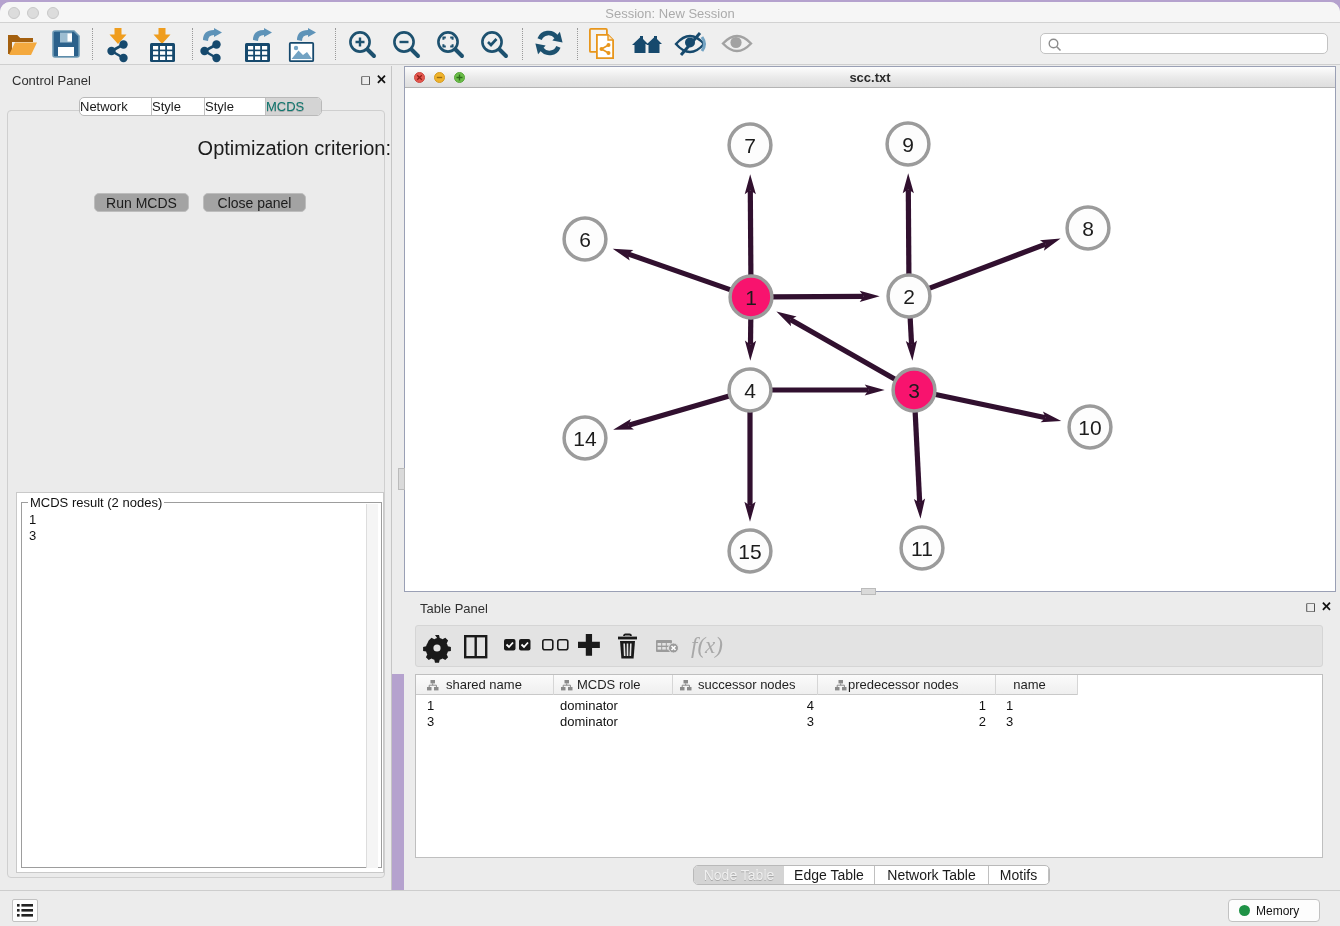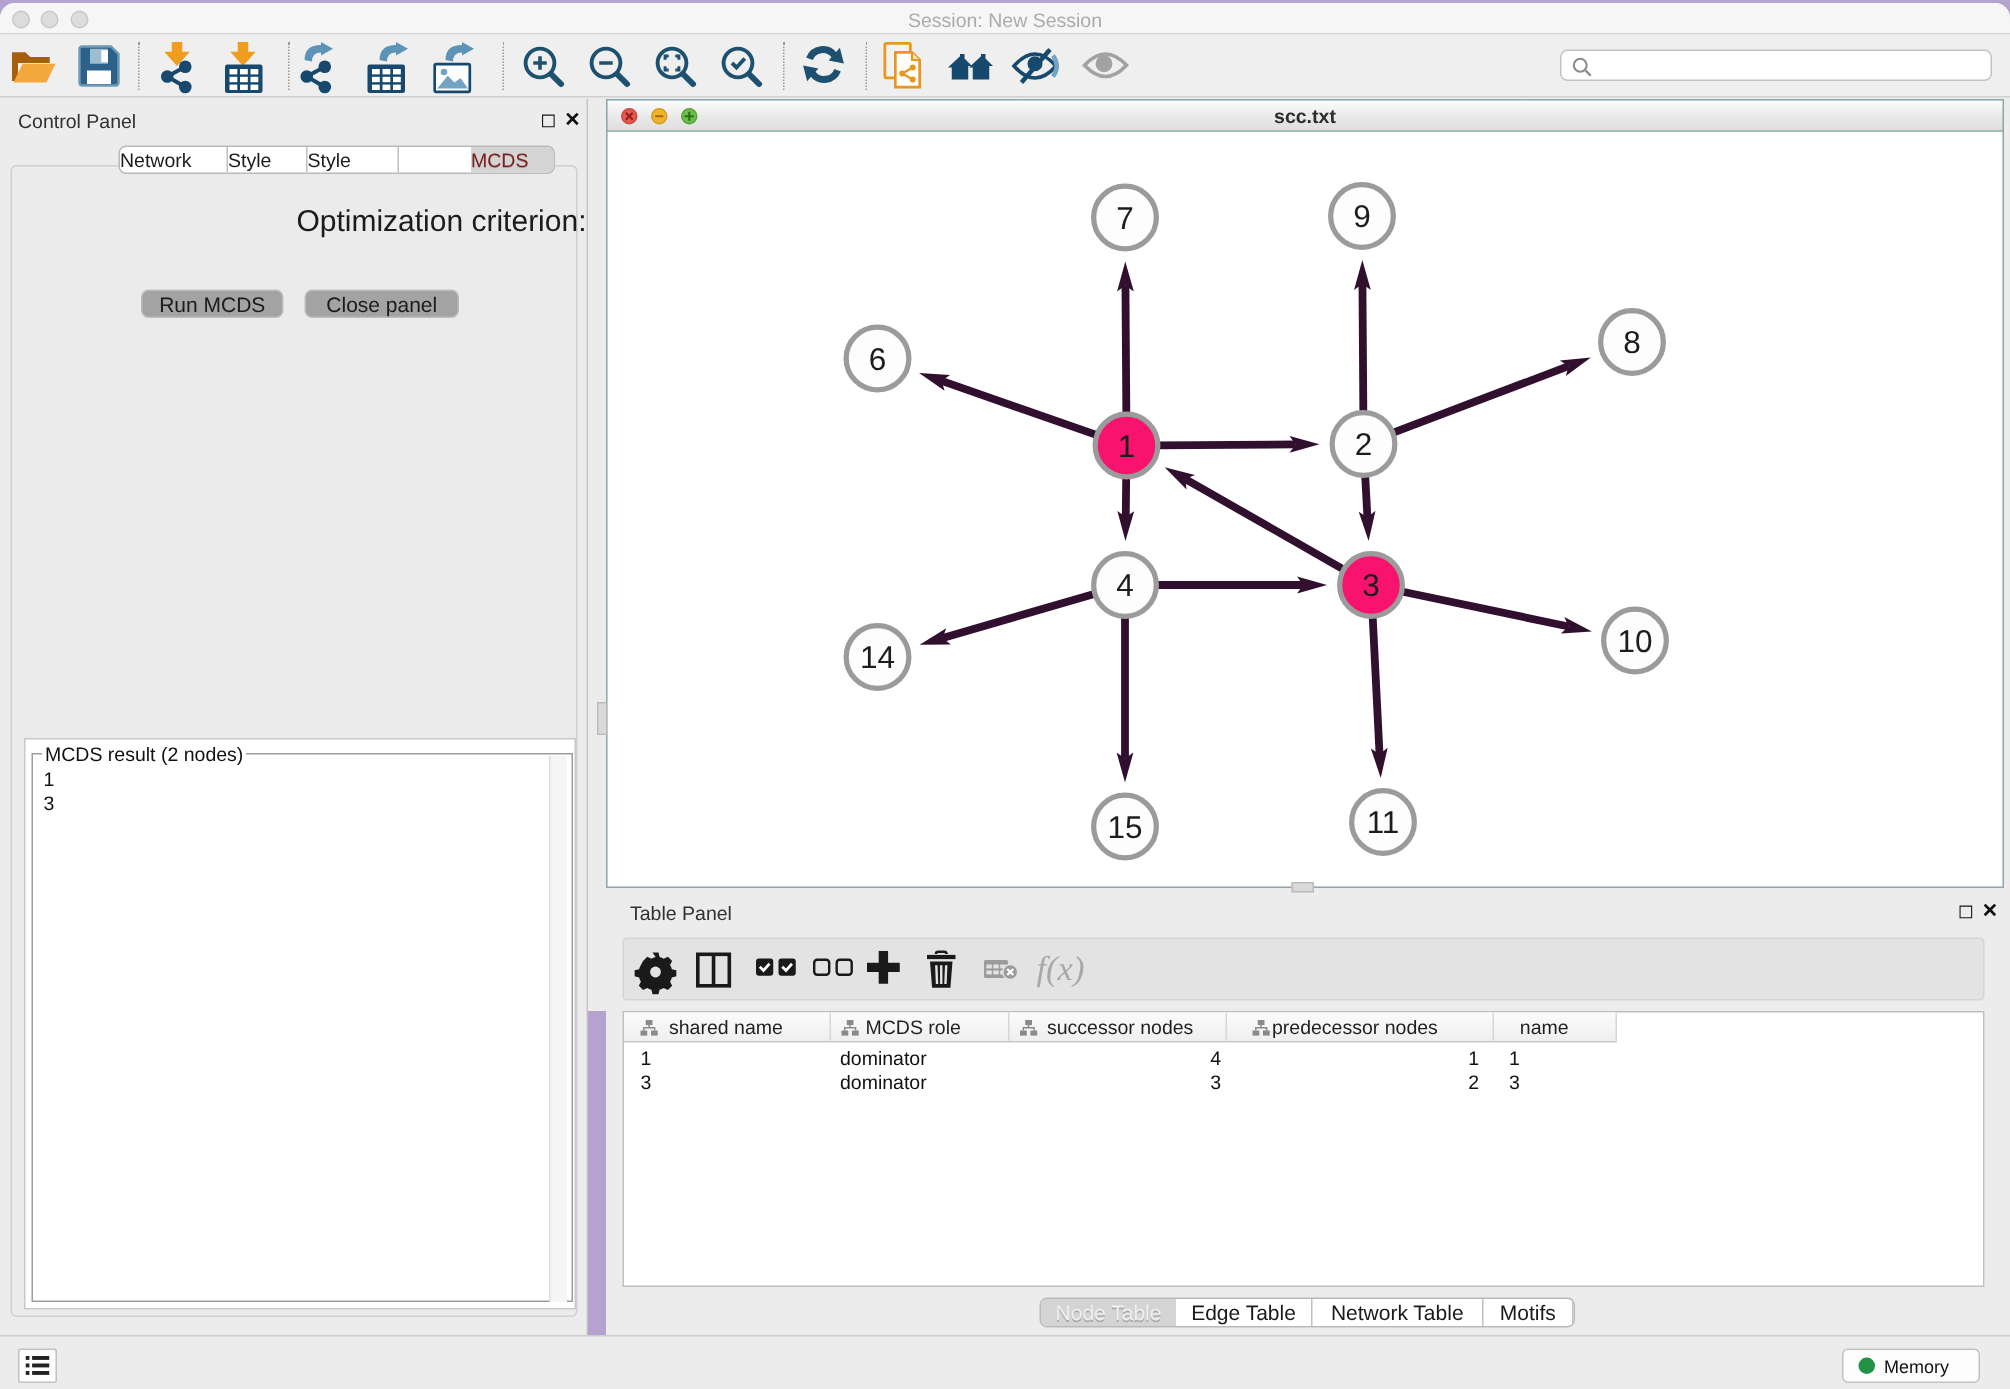--- a/index.html
+++ b/index.html
@@ -22,21 +22,21 @@
 #searchbox { position:absolute; left:1040px; top:10px; width:288px; height:21px;
   background:#fff; border:1px solid #c3c3c3; border-radius:5px; }
 
 #cpanel { position:absolute; left:0; top:64px; width:392px; height:824px;
   background:#ececec; border-right:1px solid #c5c5c5; }
 #cp-title { position:absolute; left:12px; top:7px; font-size:13px; color:#303030; }
 .wbtn { position:absolute; top:6px; font-size:13px; color:#111; }
 #cp-tabs { position:absolute; left:79px; top:31px; height:19px; display:flex; z-index:3;
   border:1px solid #b9b9b9; border-radius:5px; overflow:hidden; background:#fff; }
 .cptab { font-size:13px; color:#1a1a1a; padding:1px 0 0 0; text-align:left; border-right:1px solid #c0c0c0; }
-.cptab.sel { background:#d4d4d4; color:#7f1d1d; border-right:none; text-shadow:0 1px 0 #aaa;margin-left:48px; }
+.cptab.sel { background:#d4d4d4; color:#0f766e; border-right:none; text-shadow:0 1px 0 #aaa; }
 #cp-content { position:absolute; left:7px; top:44px; width:378px; height:768px;
   background:#ebebeb; border:1px solid #cfcfcf; border-radius:4px; }
 #opt-label { position:absolute; top:71px; width:100%; text-align:right; font-size:20px; color:#1c1c1c; }
 #cp-select { position:absolute; left:44px; top:95px; width:311px; height:18px;
   background:#fff; border:1px solid #b9b9b9; border-radius:4px; font-size:13px; color:#1c1c1c; }
 .cpbtn { position:absolute; top:127px; height:19px; background:#a3a3a3;
   border:1px solid #bdbdbd; border-radius:5px; font-size:14px; color:#1c1c1c;
   text-align:center; padding-top:1px; }
 #mcds-box { position:absolute; left:16px; top:426px; width:368px; height:381px;
   background:#fff; border:1px solid #c9c9c9; }

